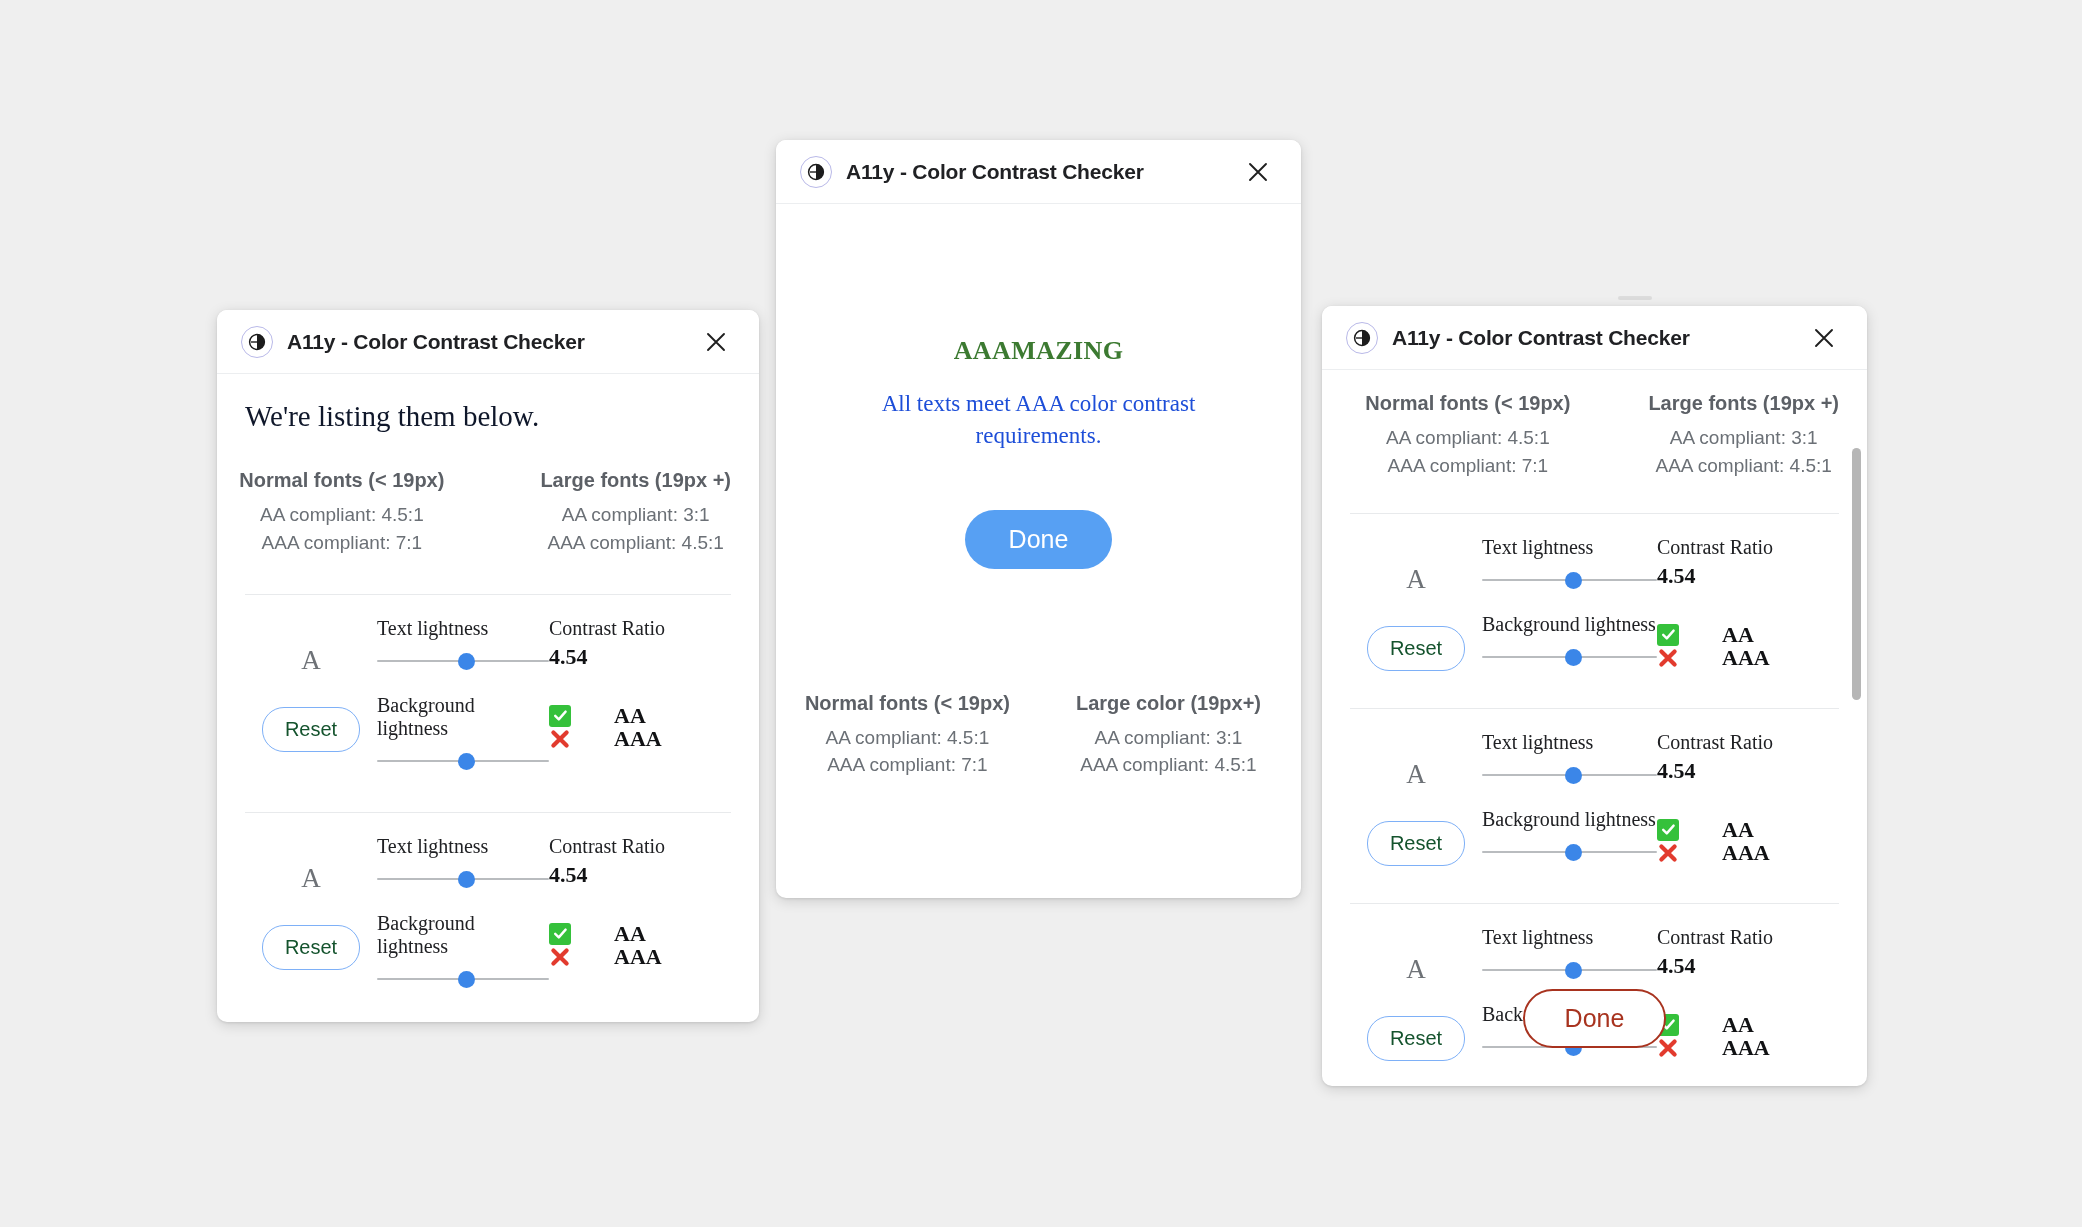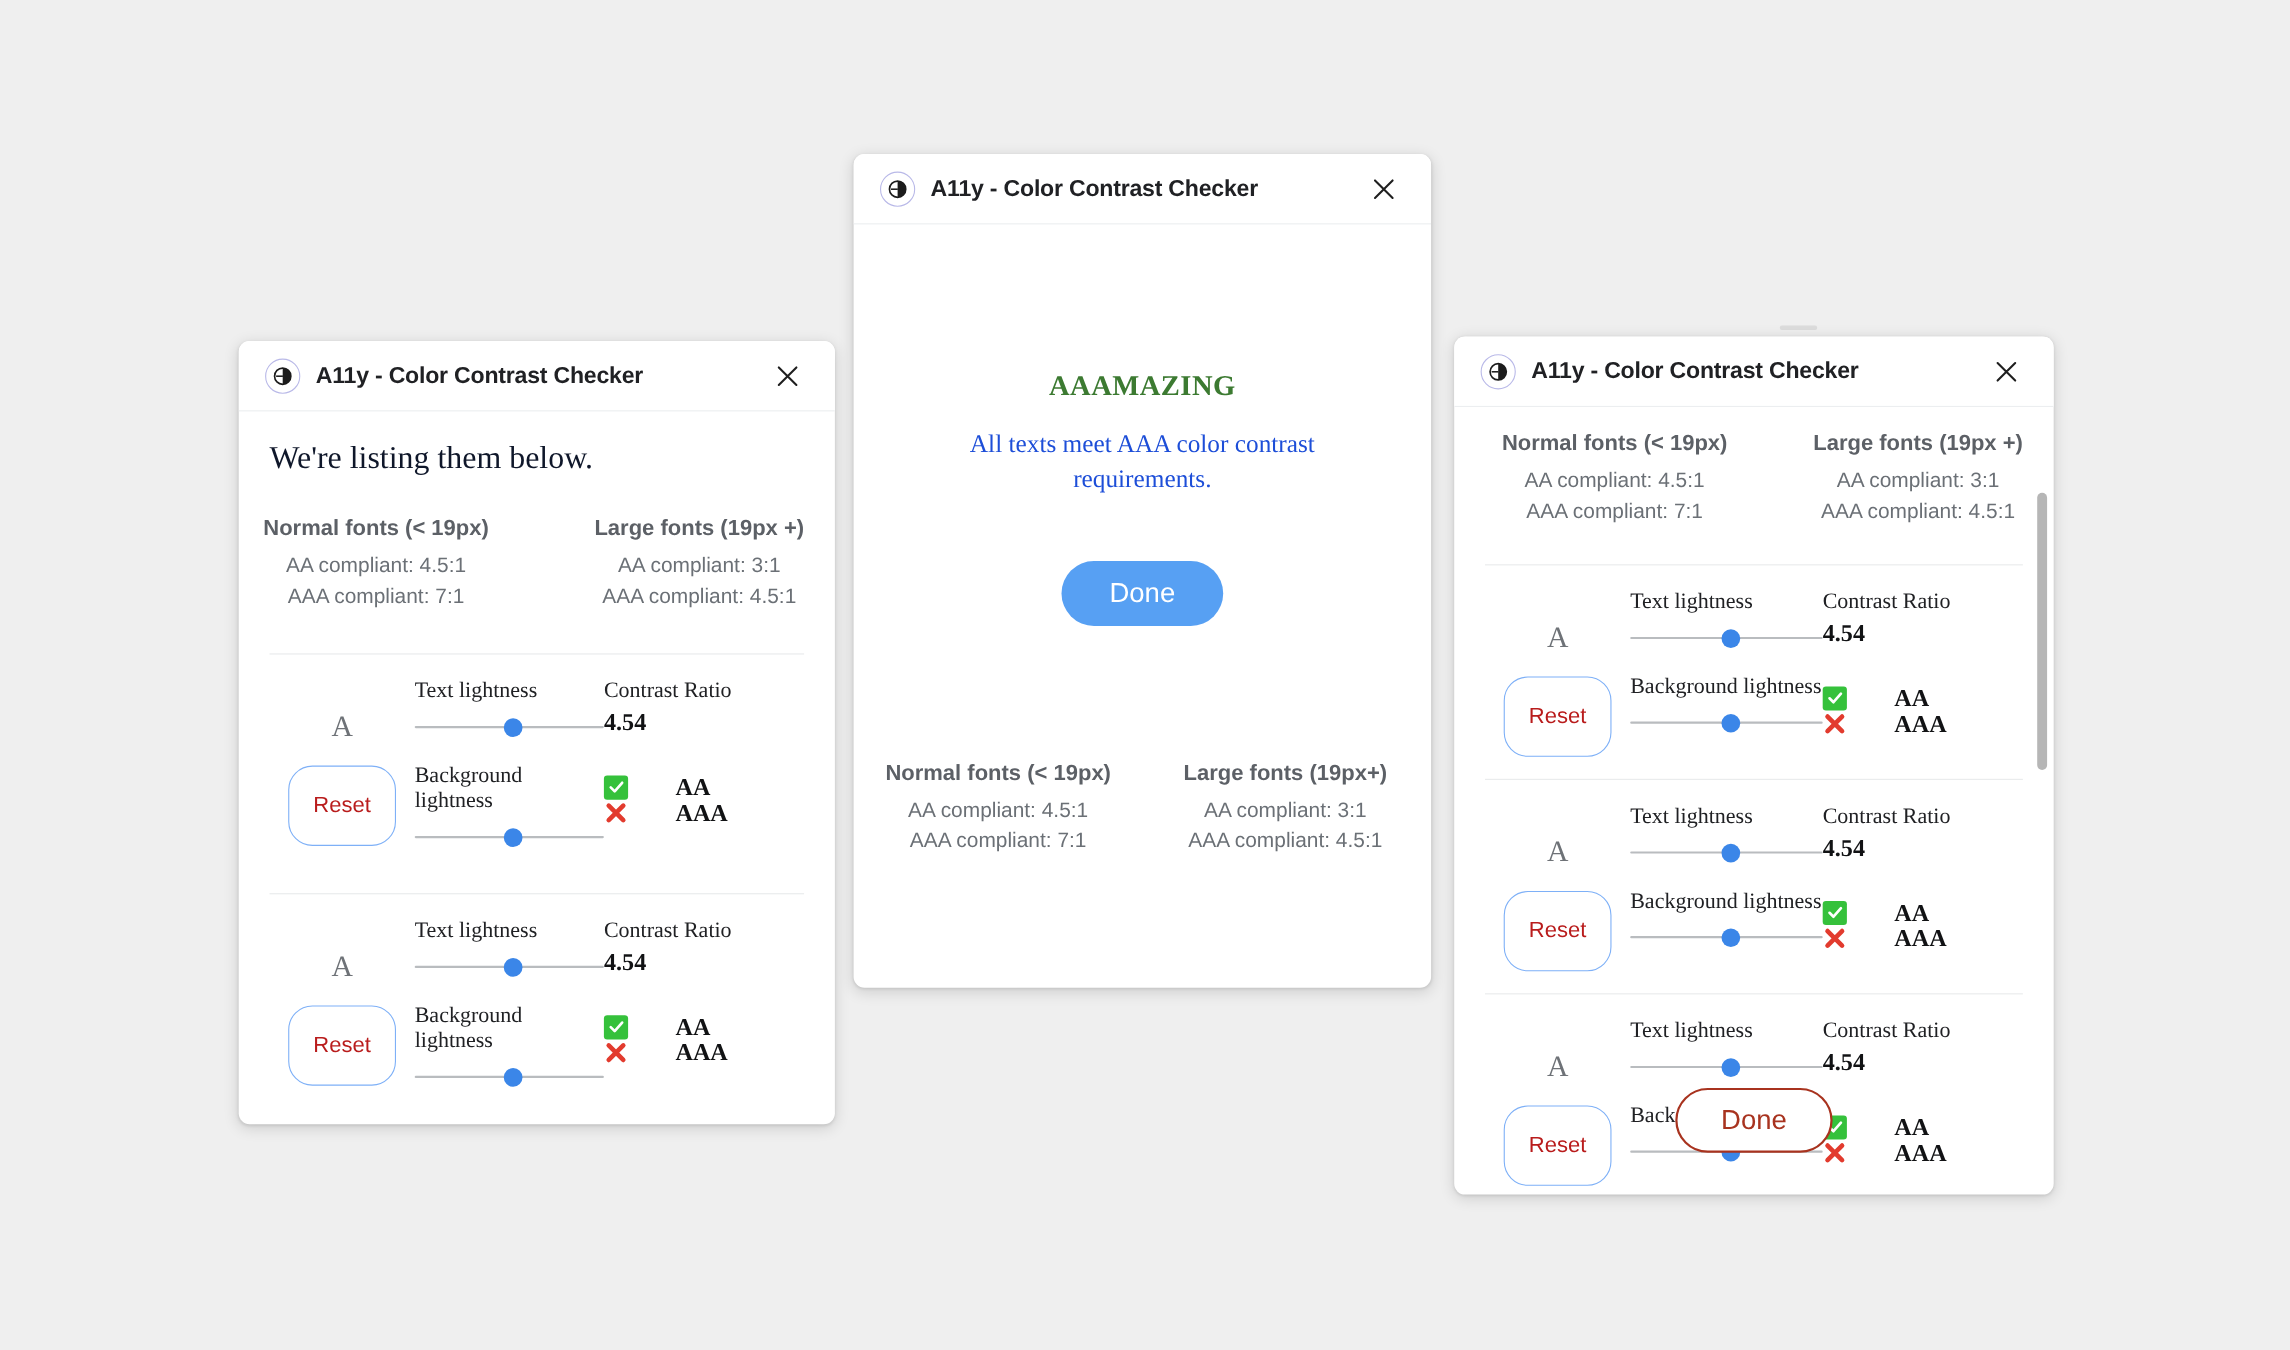--- a/index.html
+++ b/index.html
@@ -120,28 +120,28 @@
     align-items: center;
   }
   .letter-swatch {
     font-family: "Liberation Serif", "DejaVu Serif", serif;
     font-size: 27px;
     color: #6e7277;
     line-height: 1;
     margin-top: 30px;
   }
   .reset-btn {
-    margin-top: 22px;
+    margin-top: 33px;
     border: 1.6px solid #7eb0f7;
     border-radius: 22px;
     background: #ffffff;
-    color: #b91c1c;
+    color: #14532d;
     font-family: "Liberation Sans", sans-serif;
     font-size: 20px;
-    padding: 24px 22px;
+    padding: 10px 22px;
     cursor: pointer;
     line-height: 1.15;
   }
   .row-mid {
     flex: 1 1 auto;
     min-width: 0;
   }
   .slider-label {
     font-family: "Liberation Serif", "DejaVu Serif", serif;
     font-size: 20px;
@@ -492,21 +492,21 @@
       <button class="done-filled">Done</button>
     </div>
 
     <div class="legend">
       <div class="legend-col">
         <div class="legend-title">Normal fonts (&lt; 19px)</div>
         <div class="legend-line">AA compliant: 4.5:1</div>
         <div class="legend-line">AAA compliant: 7:1</div>
       </div>
       <div class="legend-col">
-        <div class="legend-title">Large fonts (19px+)</div>
+        <div class="legend-title">Large color (19px+)</div>
         <div class="legend-line">AA compliant: 3:1</div>
         <div class="legend-line">AAA compliant: 4.5:1</div>
       </div>
     </div>
   </div>
 </div>
 
 <div class="dialog" id="dlg-right">
   <div class="titlebar">
     <span class="app-icon">

